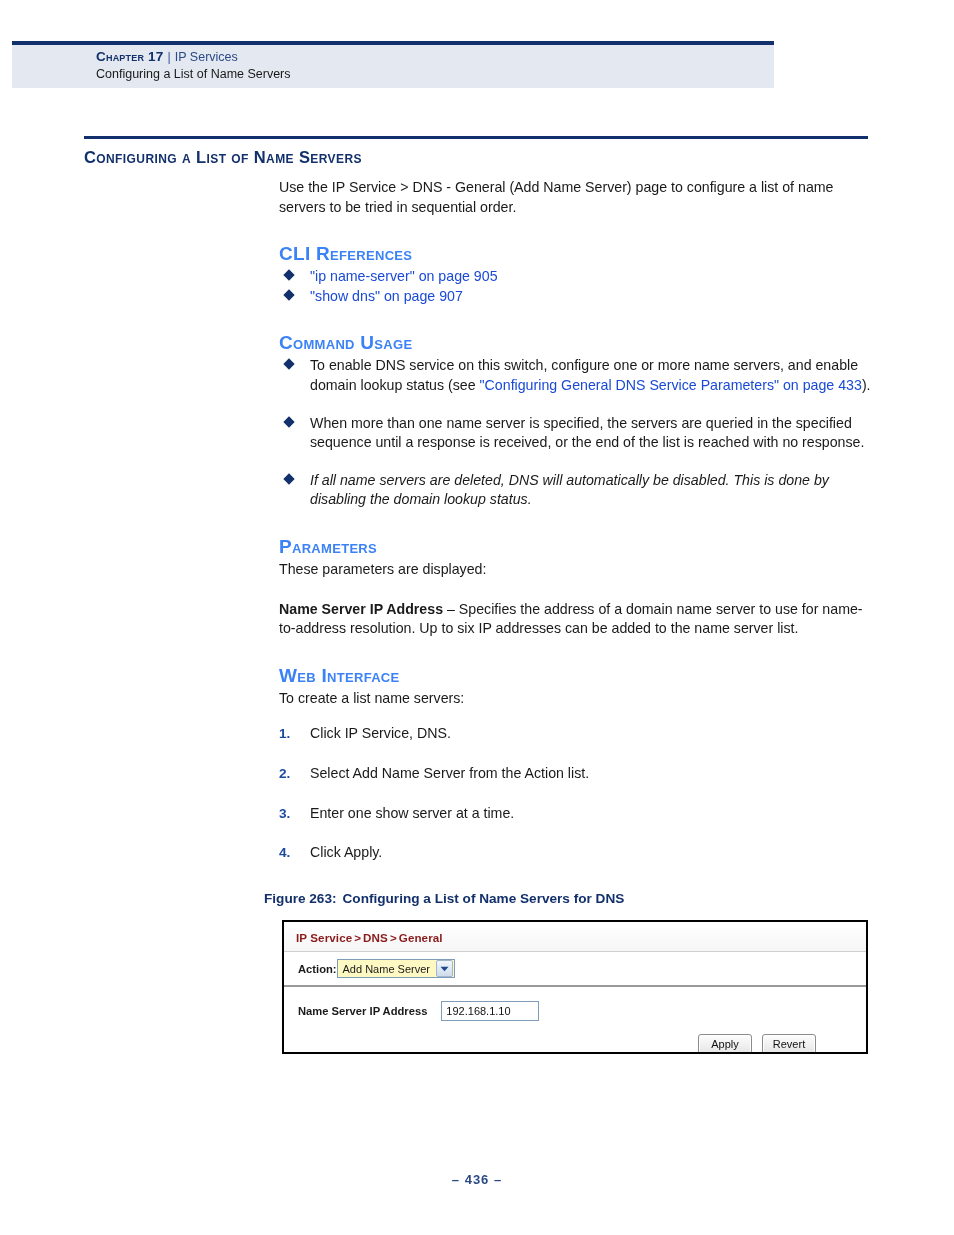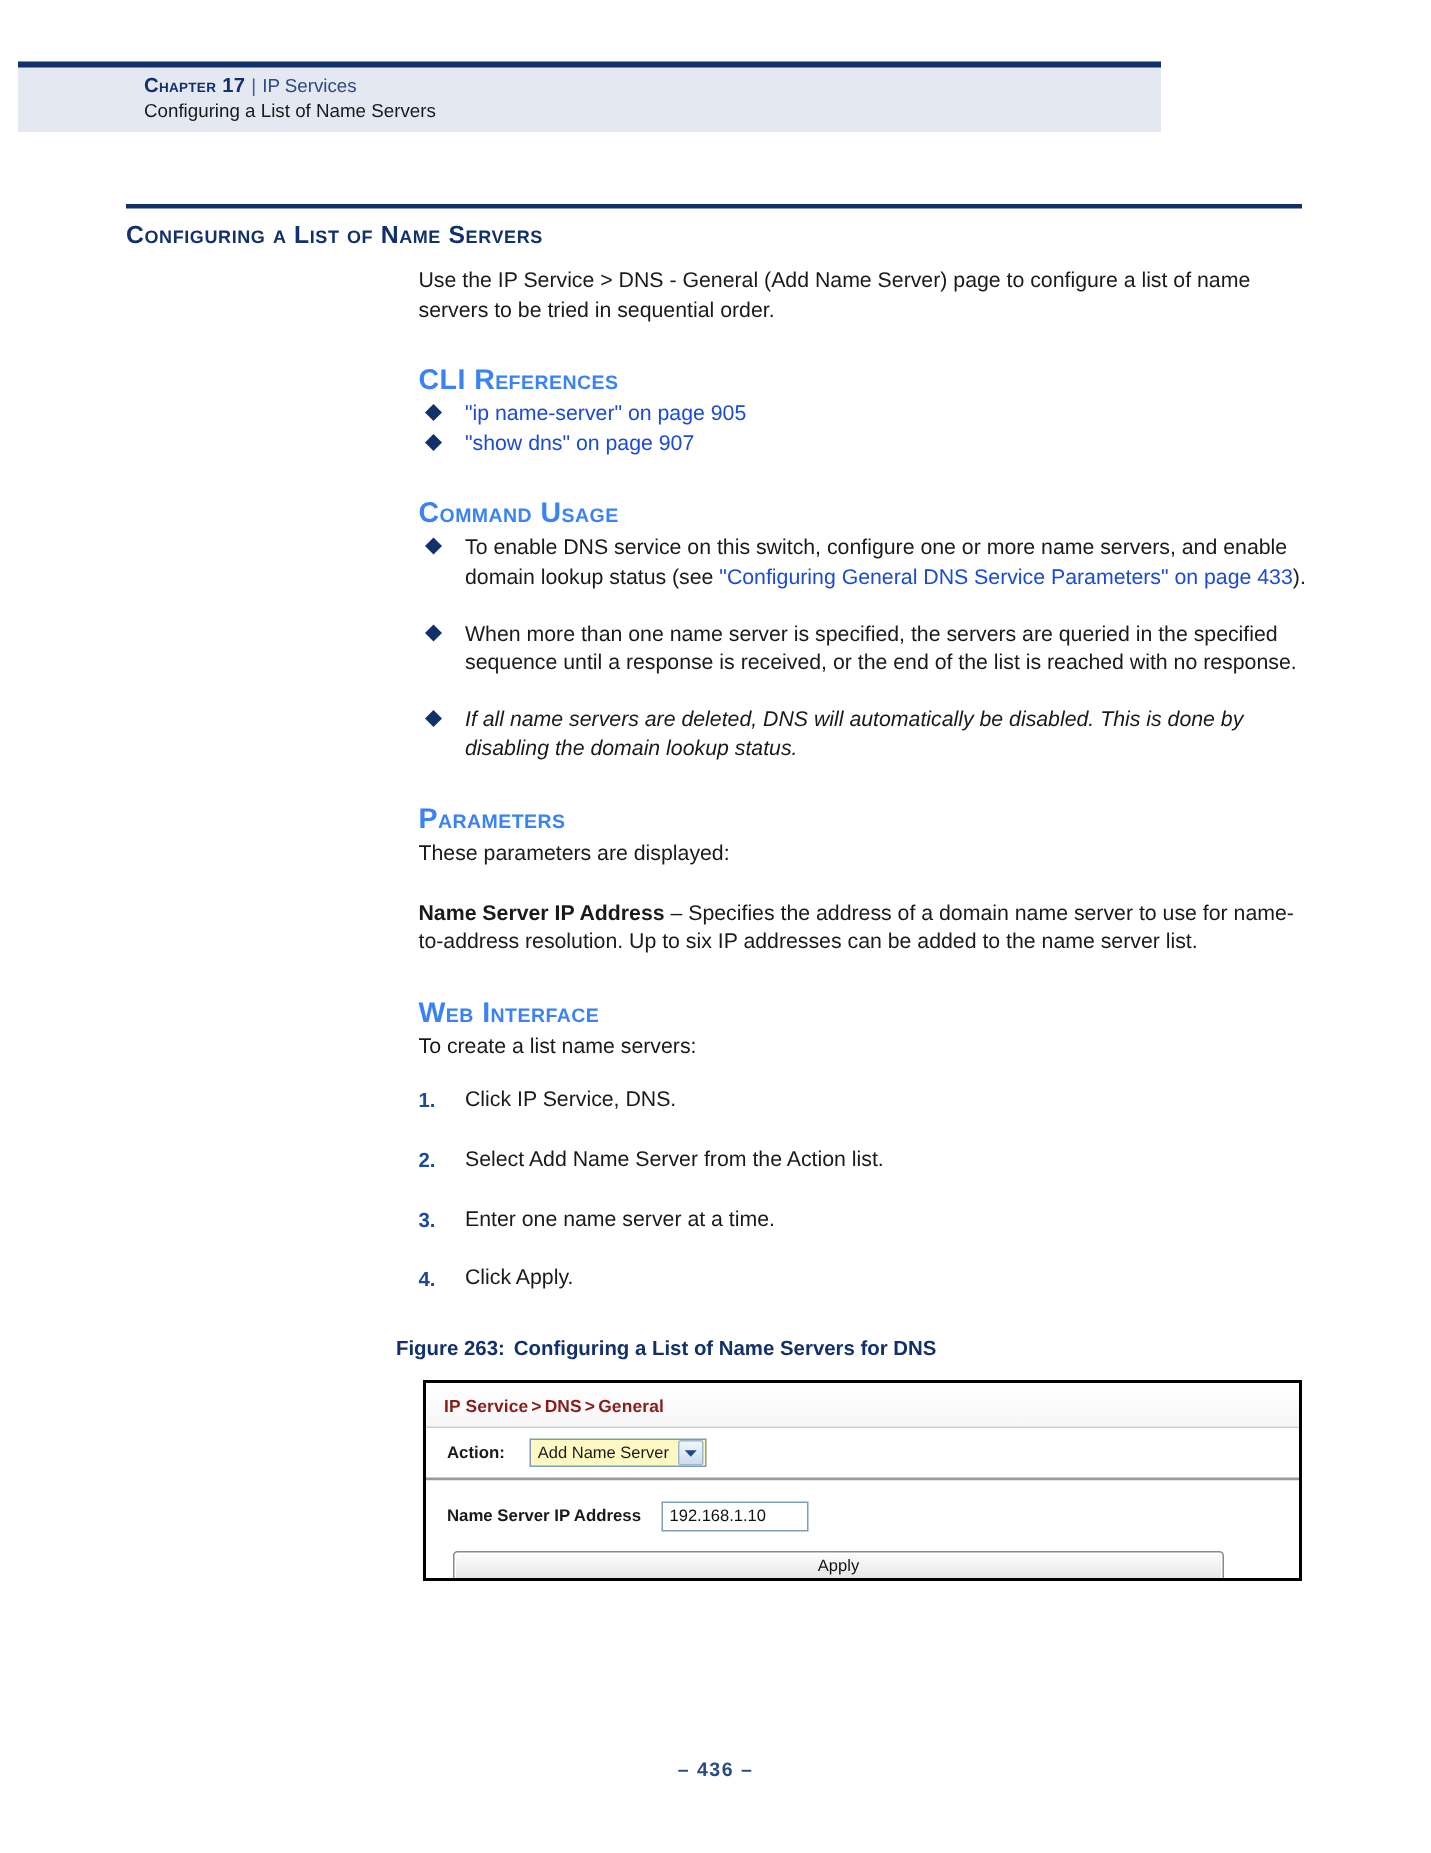--- a/index.html
+++ b/index.html
@@ -197,21 +197,21 @@
     display: flex;
     align-items: center;
     padding: 7px 0 7px 14px;
     border-bottom: 2px solid #9a9a9a;
     background: #ffffff;
   }
   .scr-label {
     font-size: 11.2px;
     font-weight: bold;
     color: #1a1a1a;
-    margin-right: 16px;
+    margin-right: 0;
     white-space: nowrap;
   }
   .scr-select {
     width: 118px;
     height: 19px;
     border: 1px solid #7f9db9;
     background: #fef9c3;
     display: flex;
     align-items: center;
     position: relative;
@@ -260,21 +260,20 @@
     padding: 0 4px;
     font-family: "Liberation Sans", sans-serif;
     line-height: 18px;
   }
 
   .scr-btn-row {
     display: flex;
     justify-content: flex-end;
     padding: 13px 50px 0 18px;
     gap: 10px;
-    flex-direction: column;
   }
   .scr-btn {
     min-width: 54px;
     height: 20px;
     border: 1px solid #8a8a8a;
     border-radius: 3px;
     background: linear-gradient(#fdfdfd, #e6e6e6);
     font-size: 11px;
     color: #111111;
     display: flex;
@@ -350,21 +349,21 @@
   <p class="para">To create a list name servers:</p>
 
   <ol class="steps">
     <li>
       <span class="num">1.</span><span>Click IP Service, DNS.</span>
     </li>
     <li>
       <span class="num">2.</span><span>Select Add Name Server from the Action list.</span>
     </li>
     <li>
-      <span class="num">3.</span><span>Enter one name server at a time.</span>
+      <span class="num">3.</span><span>Enter one show server at a time.</span>
     </li>
     <li>
       <span class="num">4.</span><span>Click Apply.</span>
     </li>
   </ol>
 
 </div>
 
 <div class="fig-caption">
   <span class="fignum">Figure 263:</span><span>Configuring a List of Name Servers for DNS</span>

